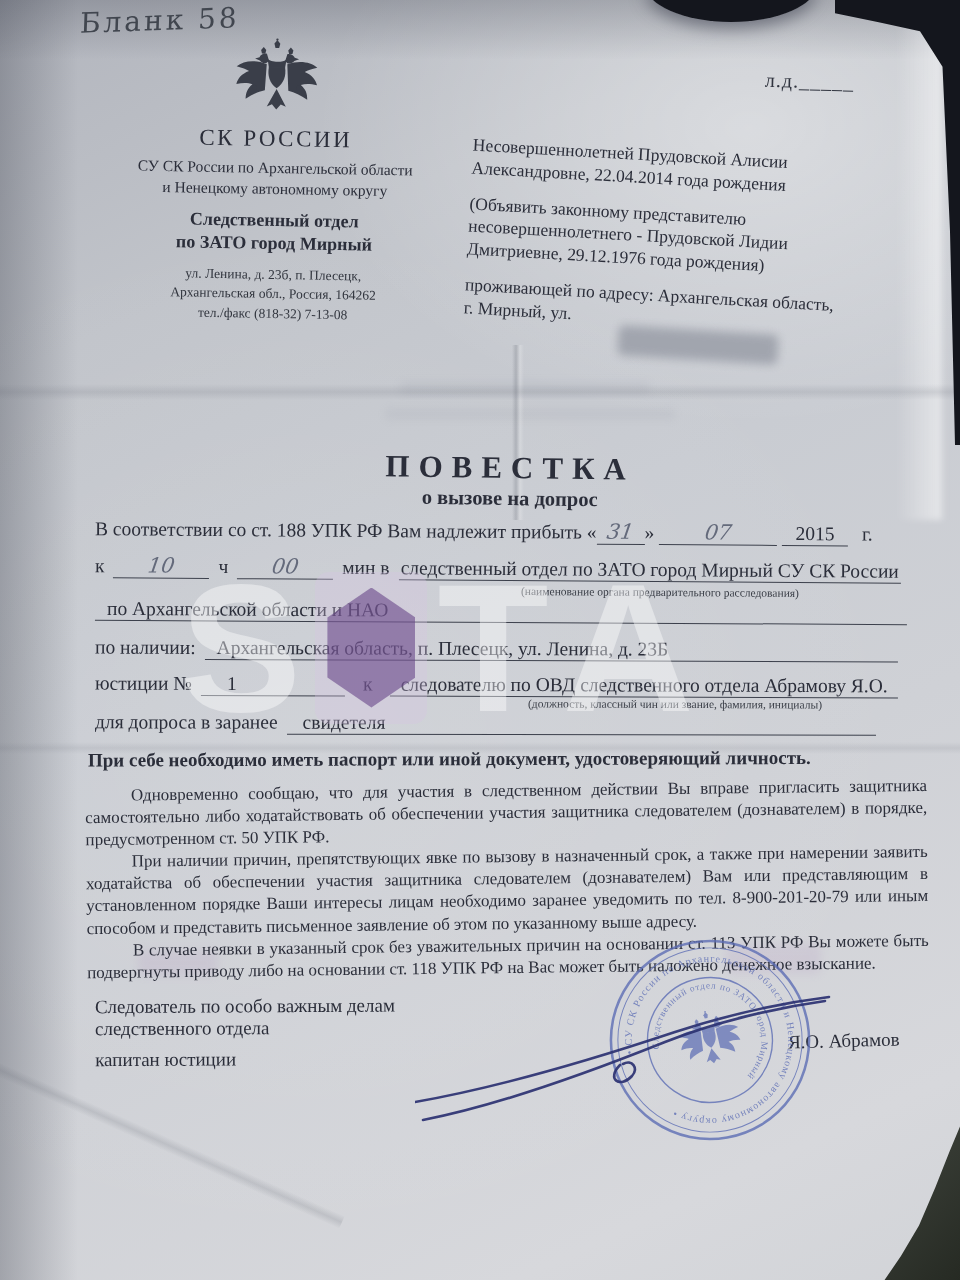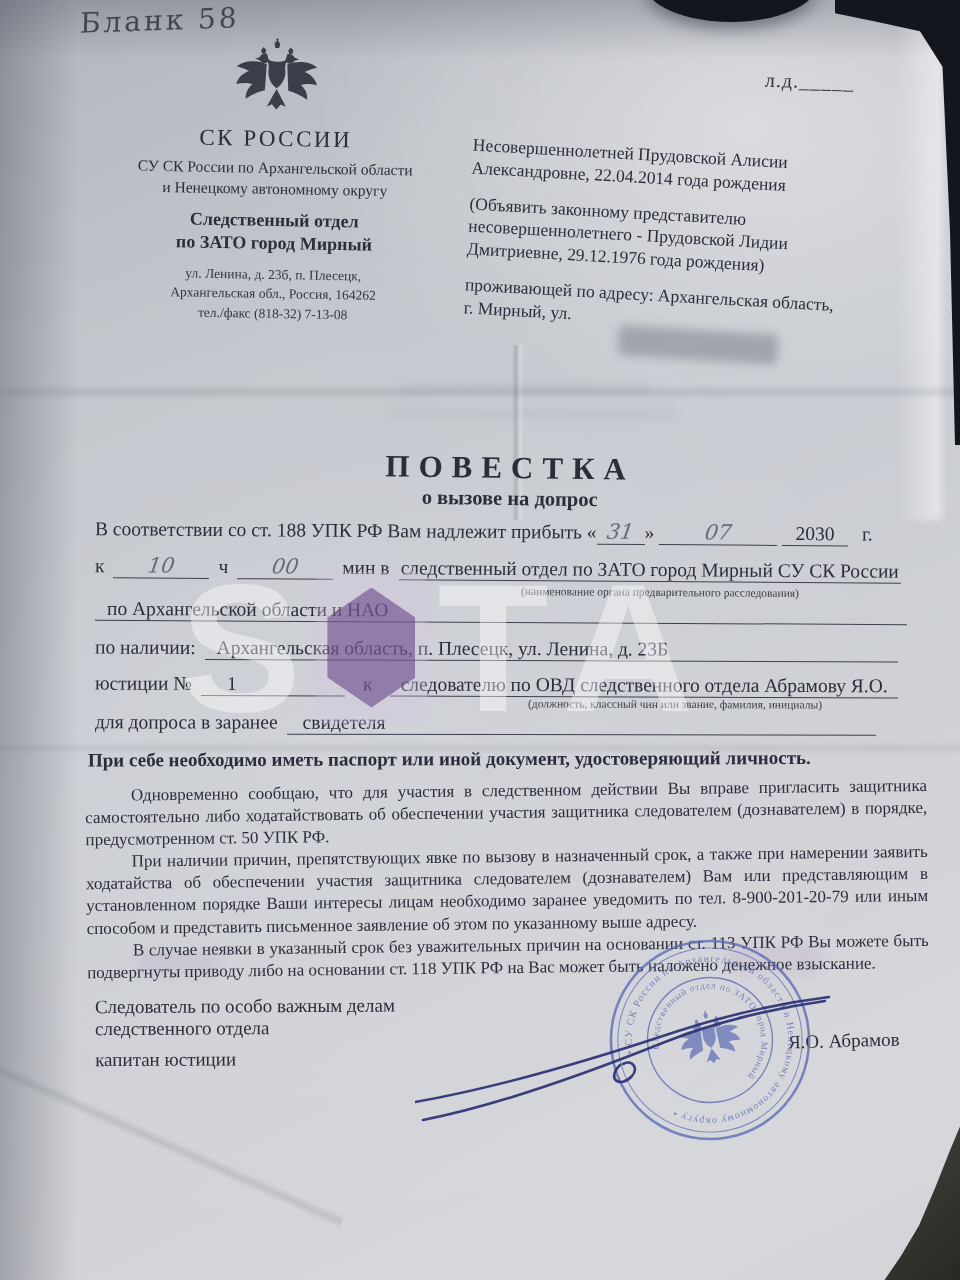--- a/index.html
+++ b/index.html
@@ -175,21 +175,21 @@
   <div class="redact"></div>
 
   <div class="abs title-block">
     <div class="title-main">ПОВЕСТКА</div>
     <div class="title-sub">о вызове на допрос</div>
   </div>
 
   <div class="abs docline line1">
     <span>В соответствии со ст. 188 УПК РФ Вам надлежит прибыть «</span><span class="fill" style="width:48px"><span class="hw">31</span></span><span>»</span>
     <span class="fill" style="width:118px"><span class="hw">07</span></span>
-    <span class="fill" style="width:66px">2030</span>
+    <span class="fill" style="width:66px">2015</span>
     <span class="sp">г.</span>
   </div>
 
   <div class="abs docline row line2">
     <span class="lbl">к</span>
     <span class="fill sp" style="width:96px"><span class="hw">10</span></span>
     <span class="lbl">ч</span>
     <span class="fill sp" style="width:96px"><span class="hw">00</span></span>
     <span class="lbl">мин в</span>
     <span class="fill grow sp">следственный отдел по ЗАТО город Мирный СУ СК России</span>

